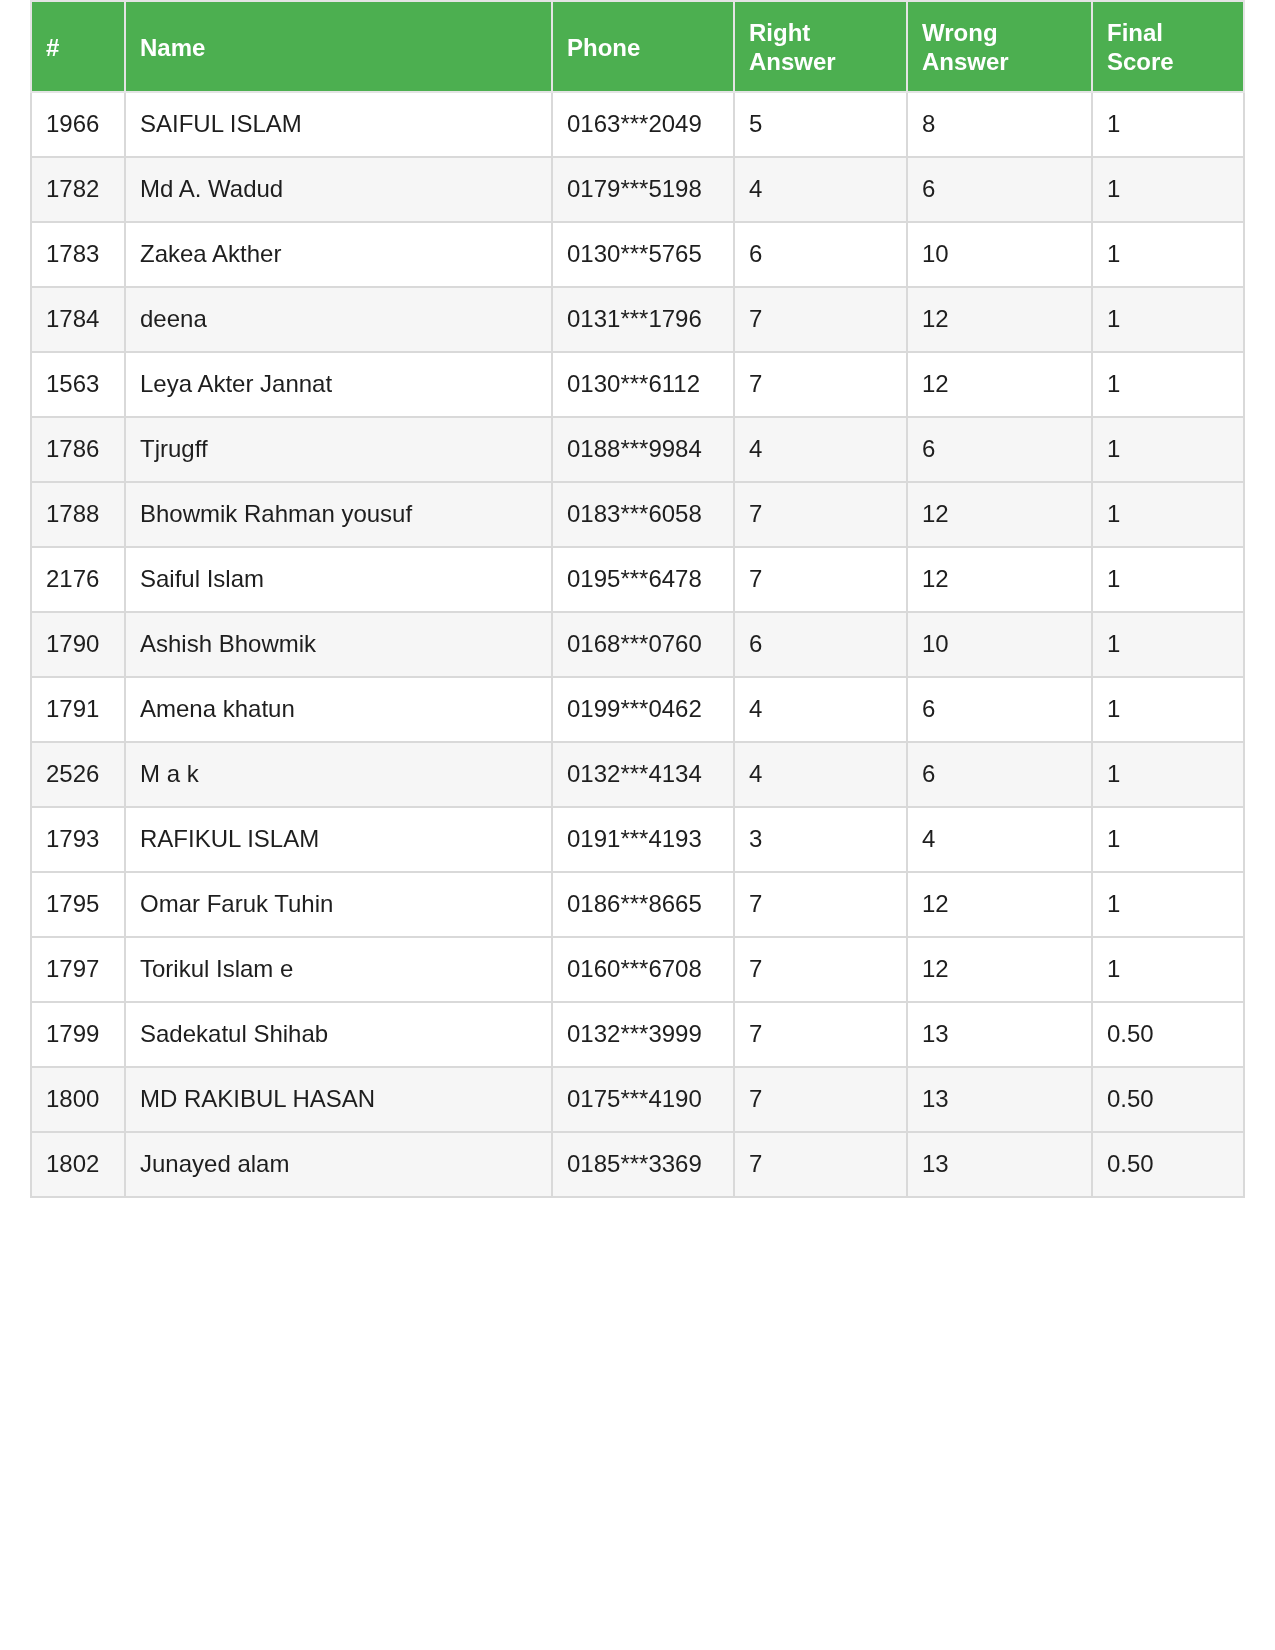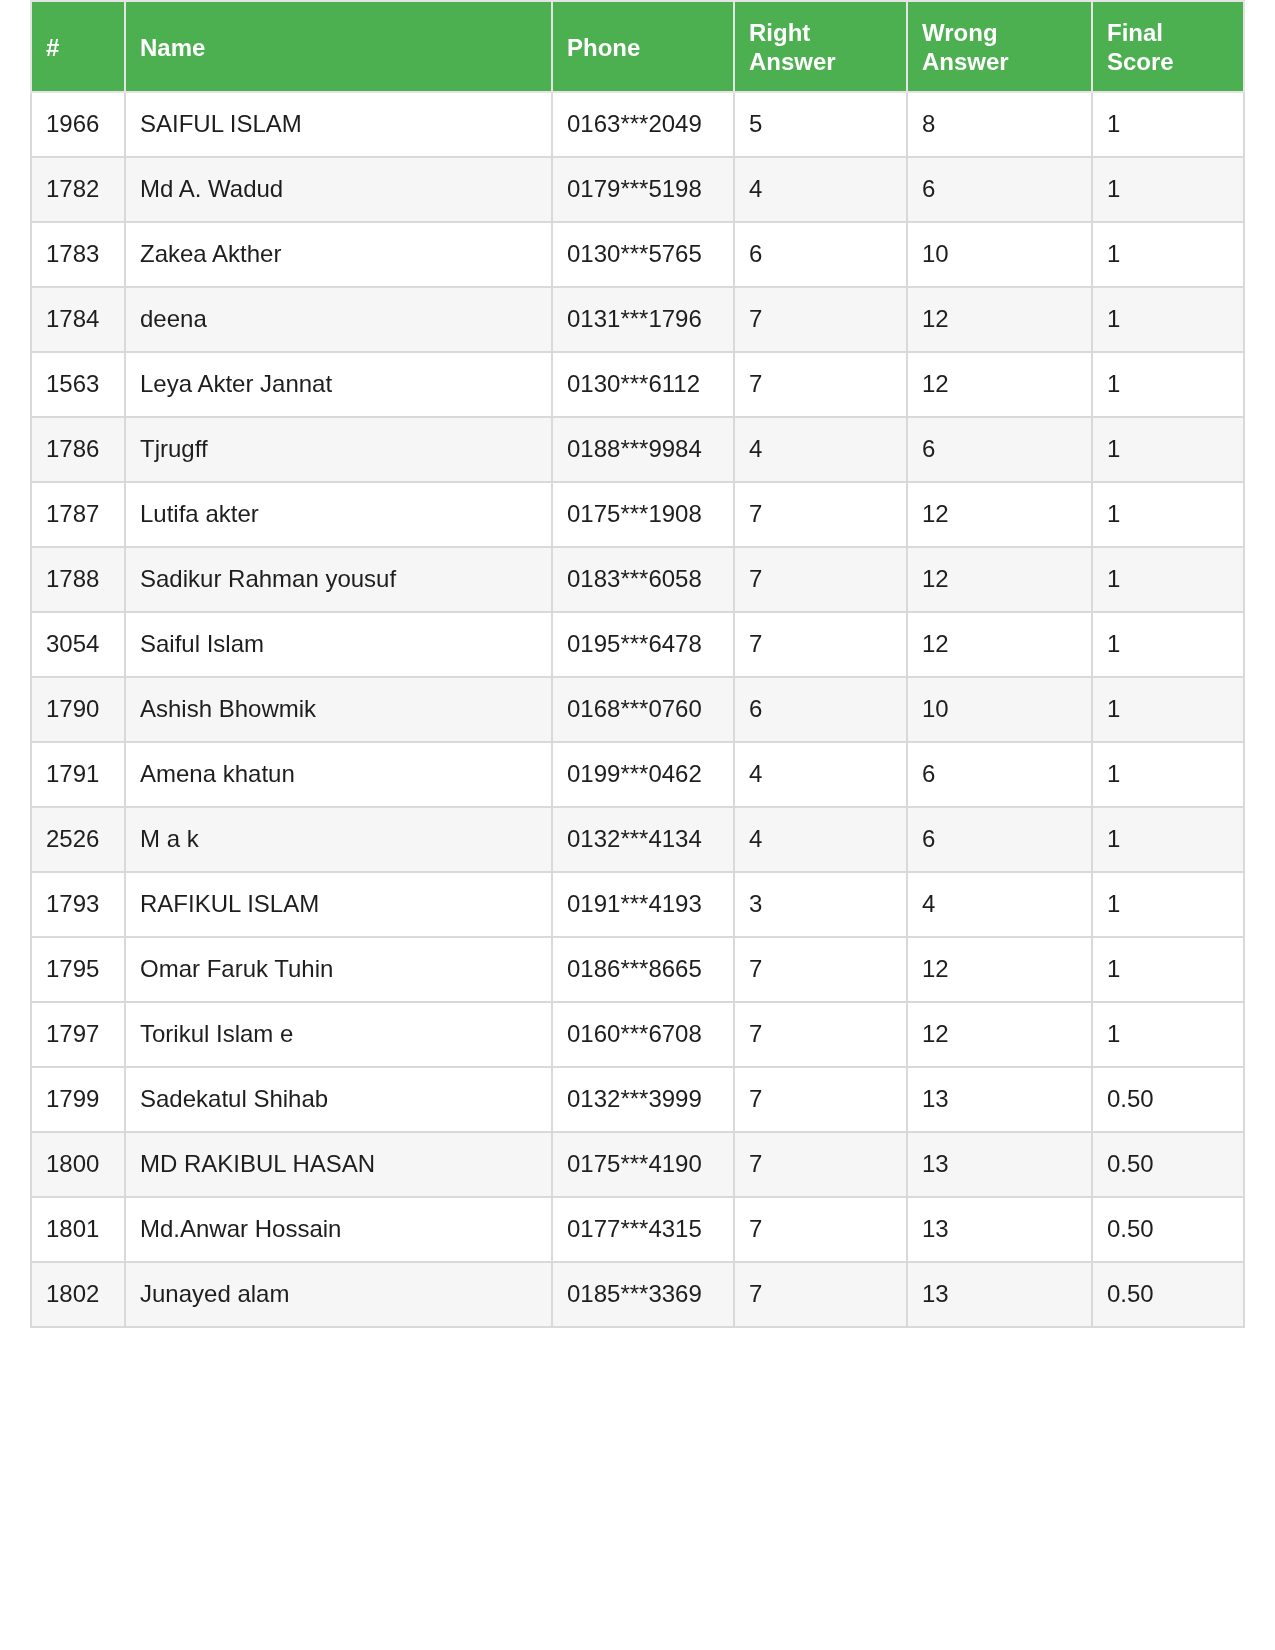--- a/index.html
+++ b/index.html
@@ -119,38 +119,30 @@
           <td>1</td>
         </tr>
         <tr class="alt">
           <td>1786</td>
           <td>Tjrugff</td>
           <td>0188***9984</td>
           <td>4</td>
           <td>6</td>
           <td>1</td>
         </tr>
-        <tr>
-          <td>1787</td>
-          <td>Lutifa akter</td>
-          <td>0175***1908</td>
-          <td>7</td>
-          <td>12</td>
-          <td>1</td>
-        </tr>
         <tr class="alt">
           <td>1788</td>
-          <td>Sadikur Rahman yousuf</td>
+          <td>Bhowmik Rahman yousuf</td>
           <td>0183***6058</td>
           <td>7</td>
           <td>12</td>
           <td>1</td>
         </tr>
         <tr>
-          <td>3054</td>
+          <td>2176</td>
           <td>Saiful Islam</td>
           <td>0195***6478</td>
           <td>7</td>
           <td>12</td>
           <td>1</td>
         </tr>
         <tr class="alt">
           <td>1790</td>
           <td>Ashish Bhowmik</td>
           <td>0168***0760</td>
@@ -203,28 +195,20 @@
           <td>Sadekatul Shihab</td>
           <td>0132***3999</td>
           <td>7</td>
           <td>13</td>
           <td>0.50</td>
         </tr>
         <tr class="alt">
           <td>1800</td>
           <td>MD RAKIBUL HASAN</td>
           <td>0175***4190</td>
-          <td>7</td>
-          <td>13</td>
-          <td>0.50</td>
-        </tr>
-        <tr>
-          <td>1801</td>
-          <td>Md.Anwar Hossain</td>
-          <td>0177***4315</td>
           <td>7</td>
           <td>13</td>
           <td>0.50</td>
         </tr>
         <tr class="alt">
           <td>1802</td>
           <td>Junayed alam</td>
           <td>0185***3369</td>
           <td>7</td>
           <td>13</td>

